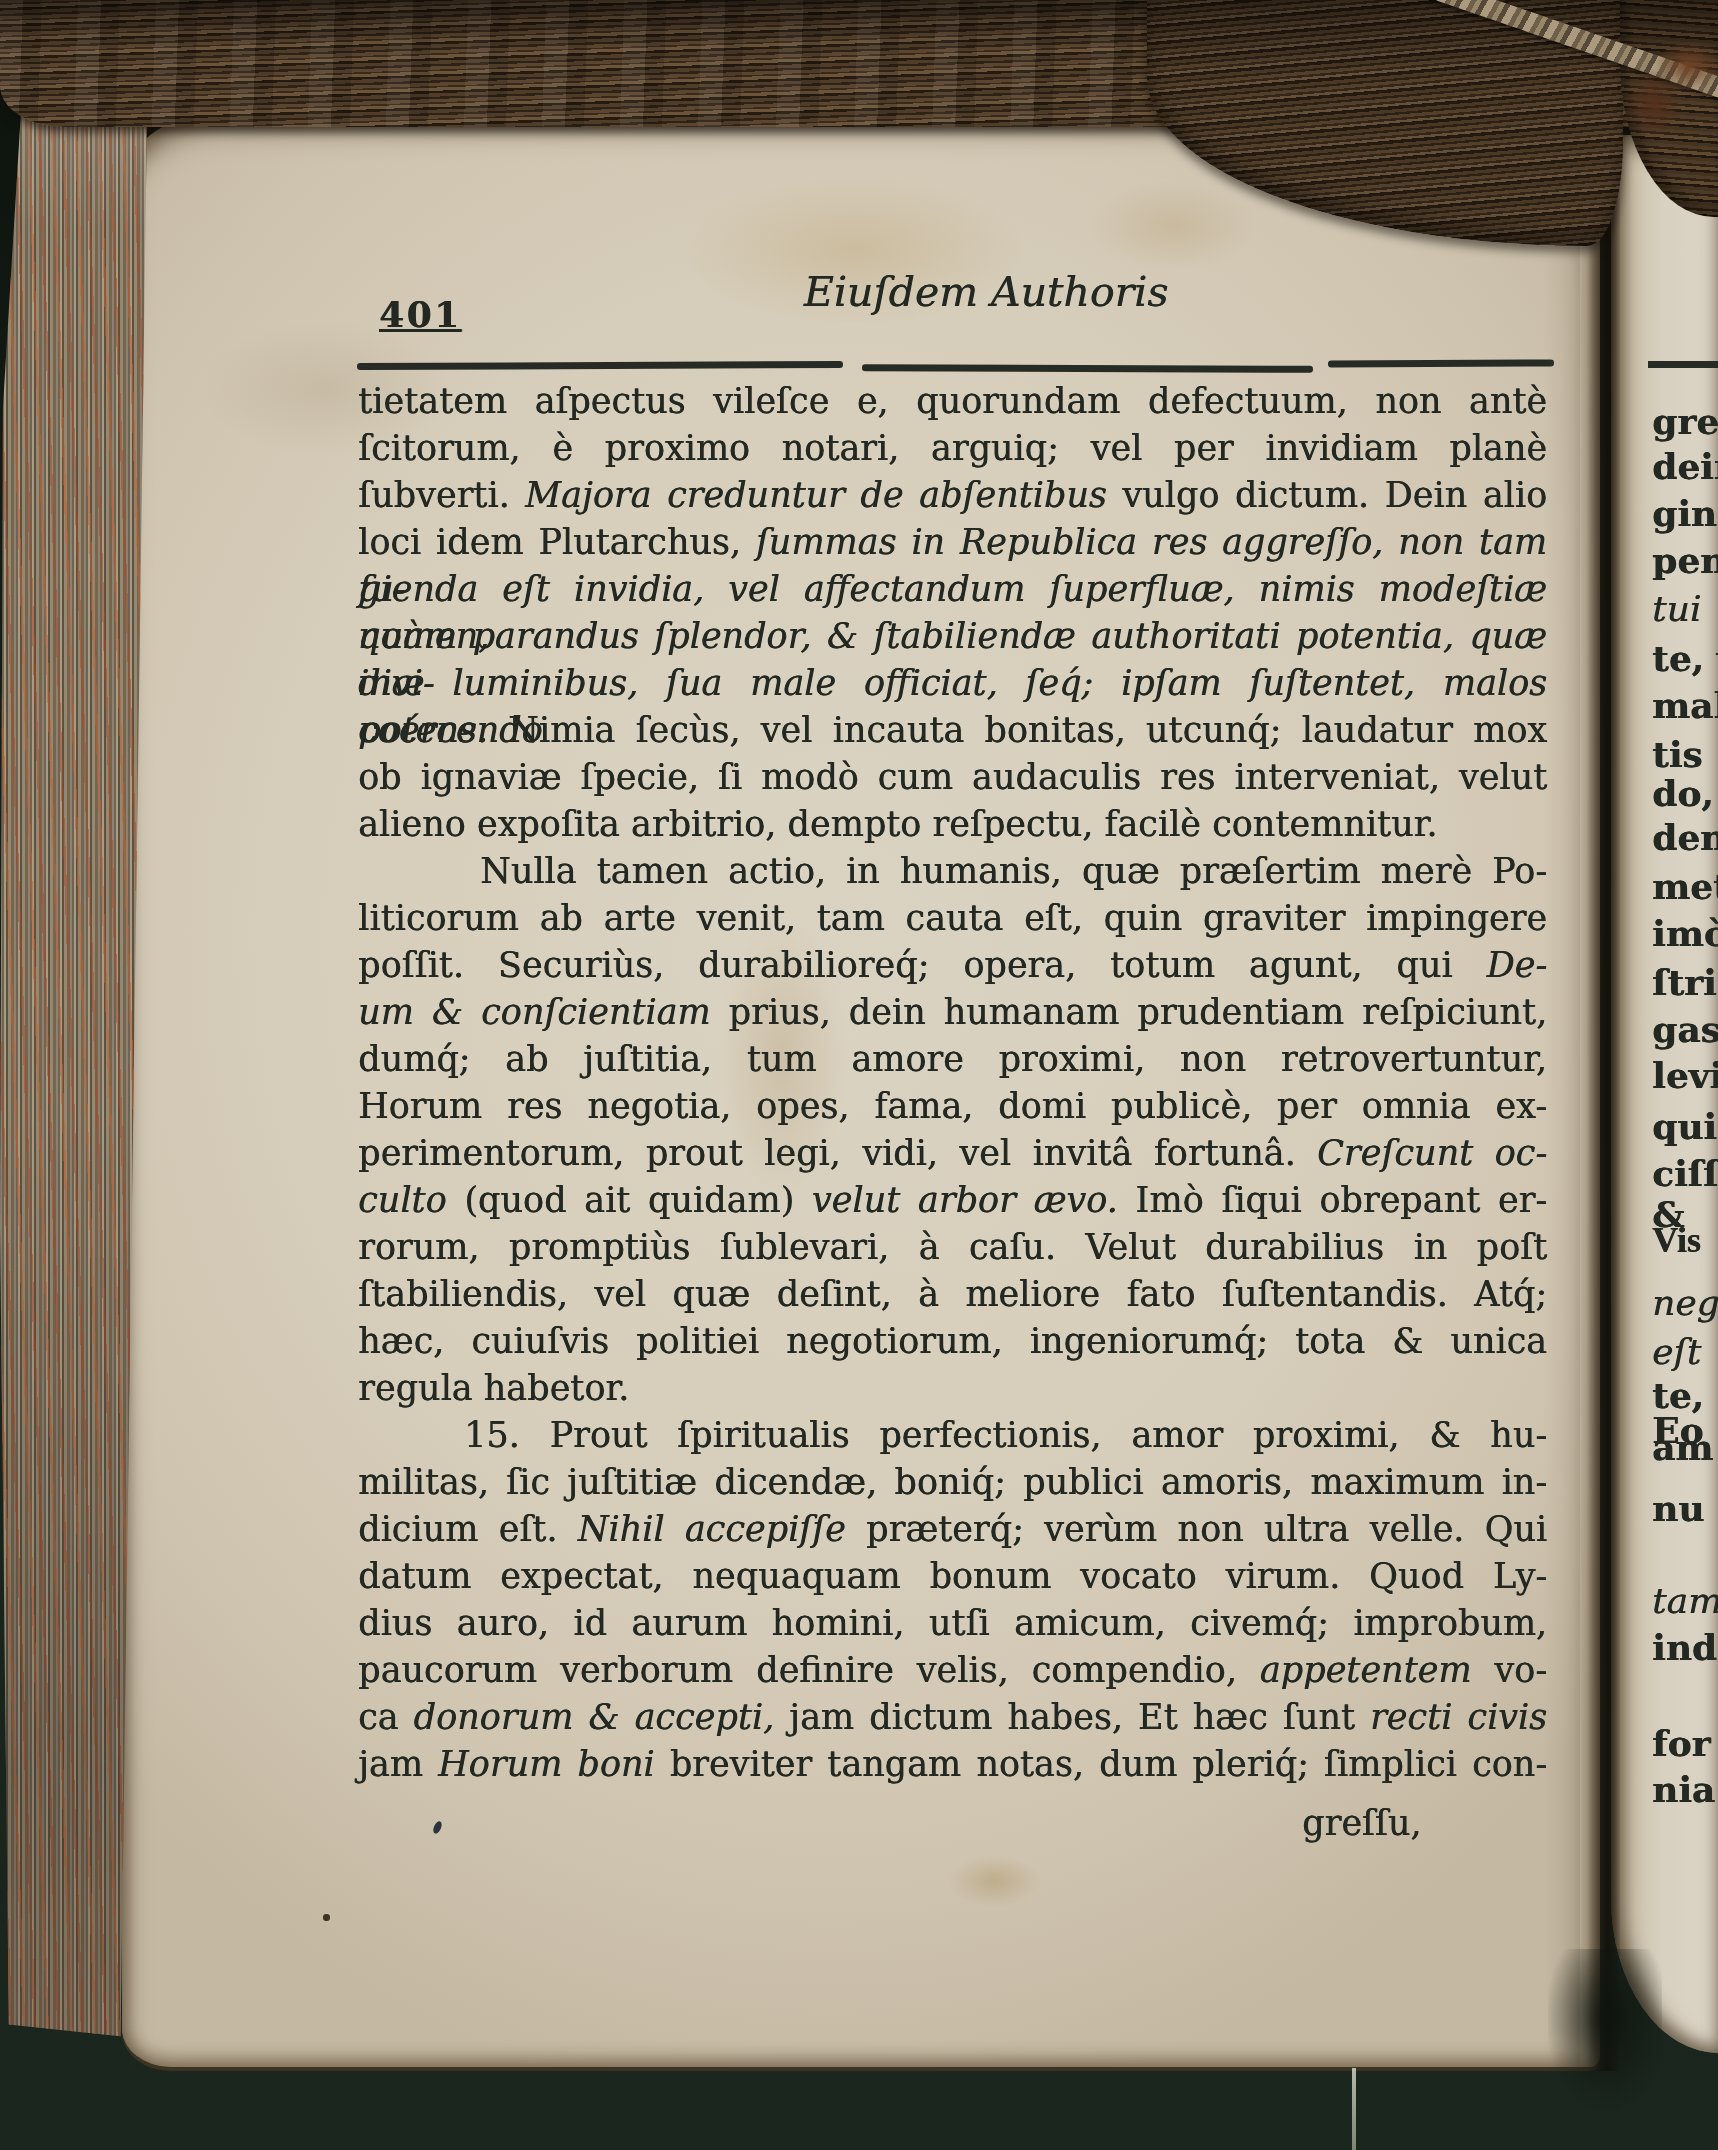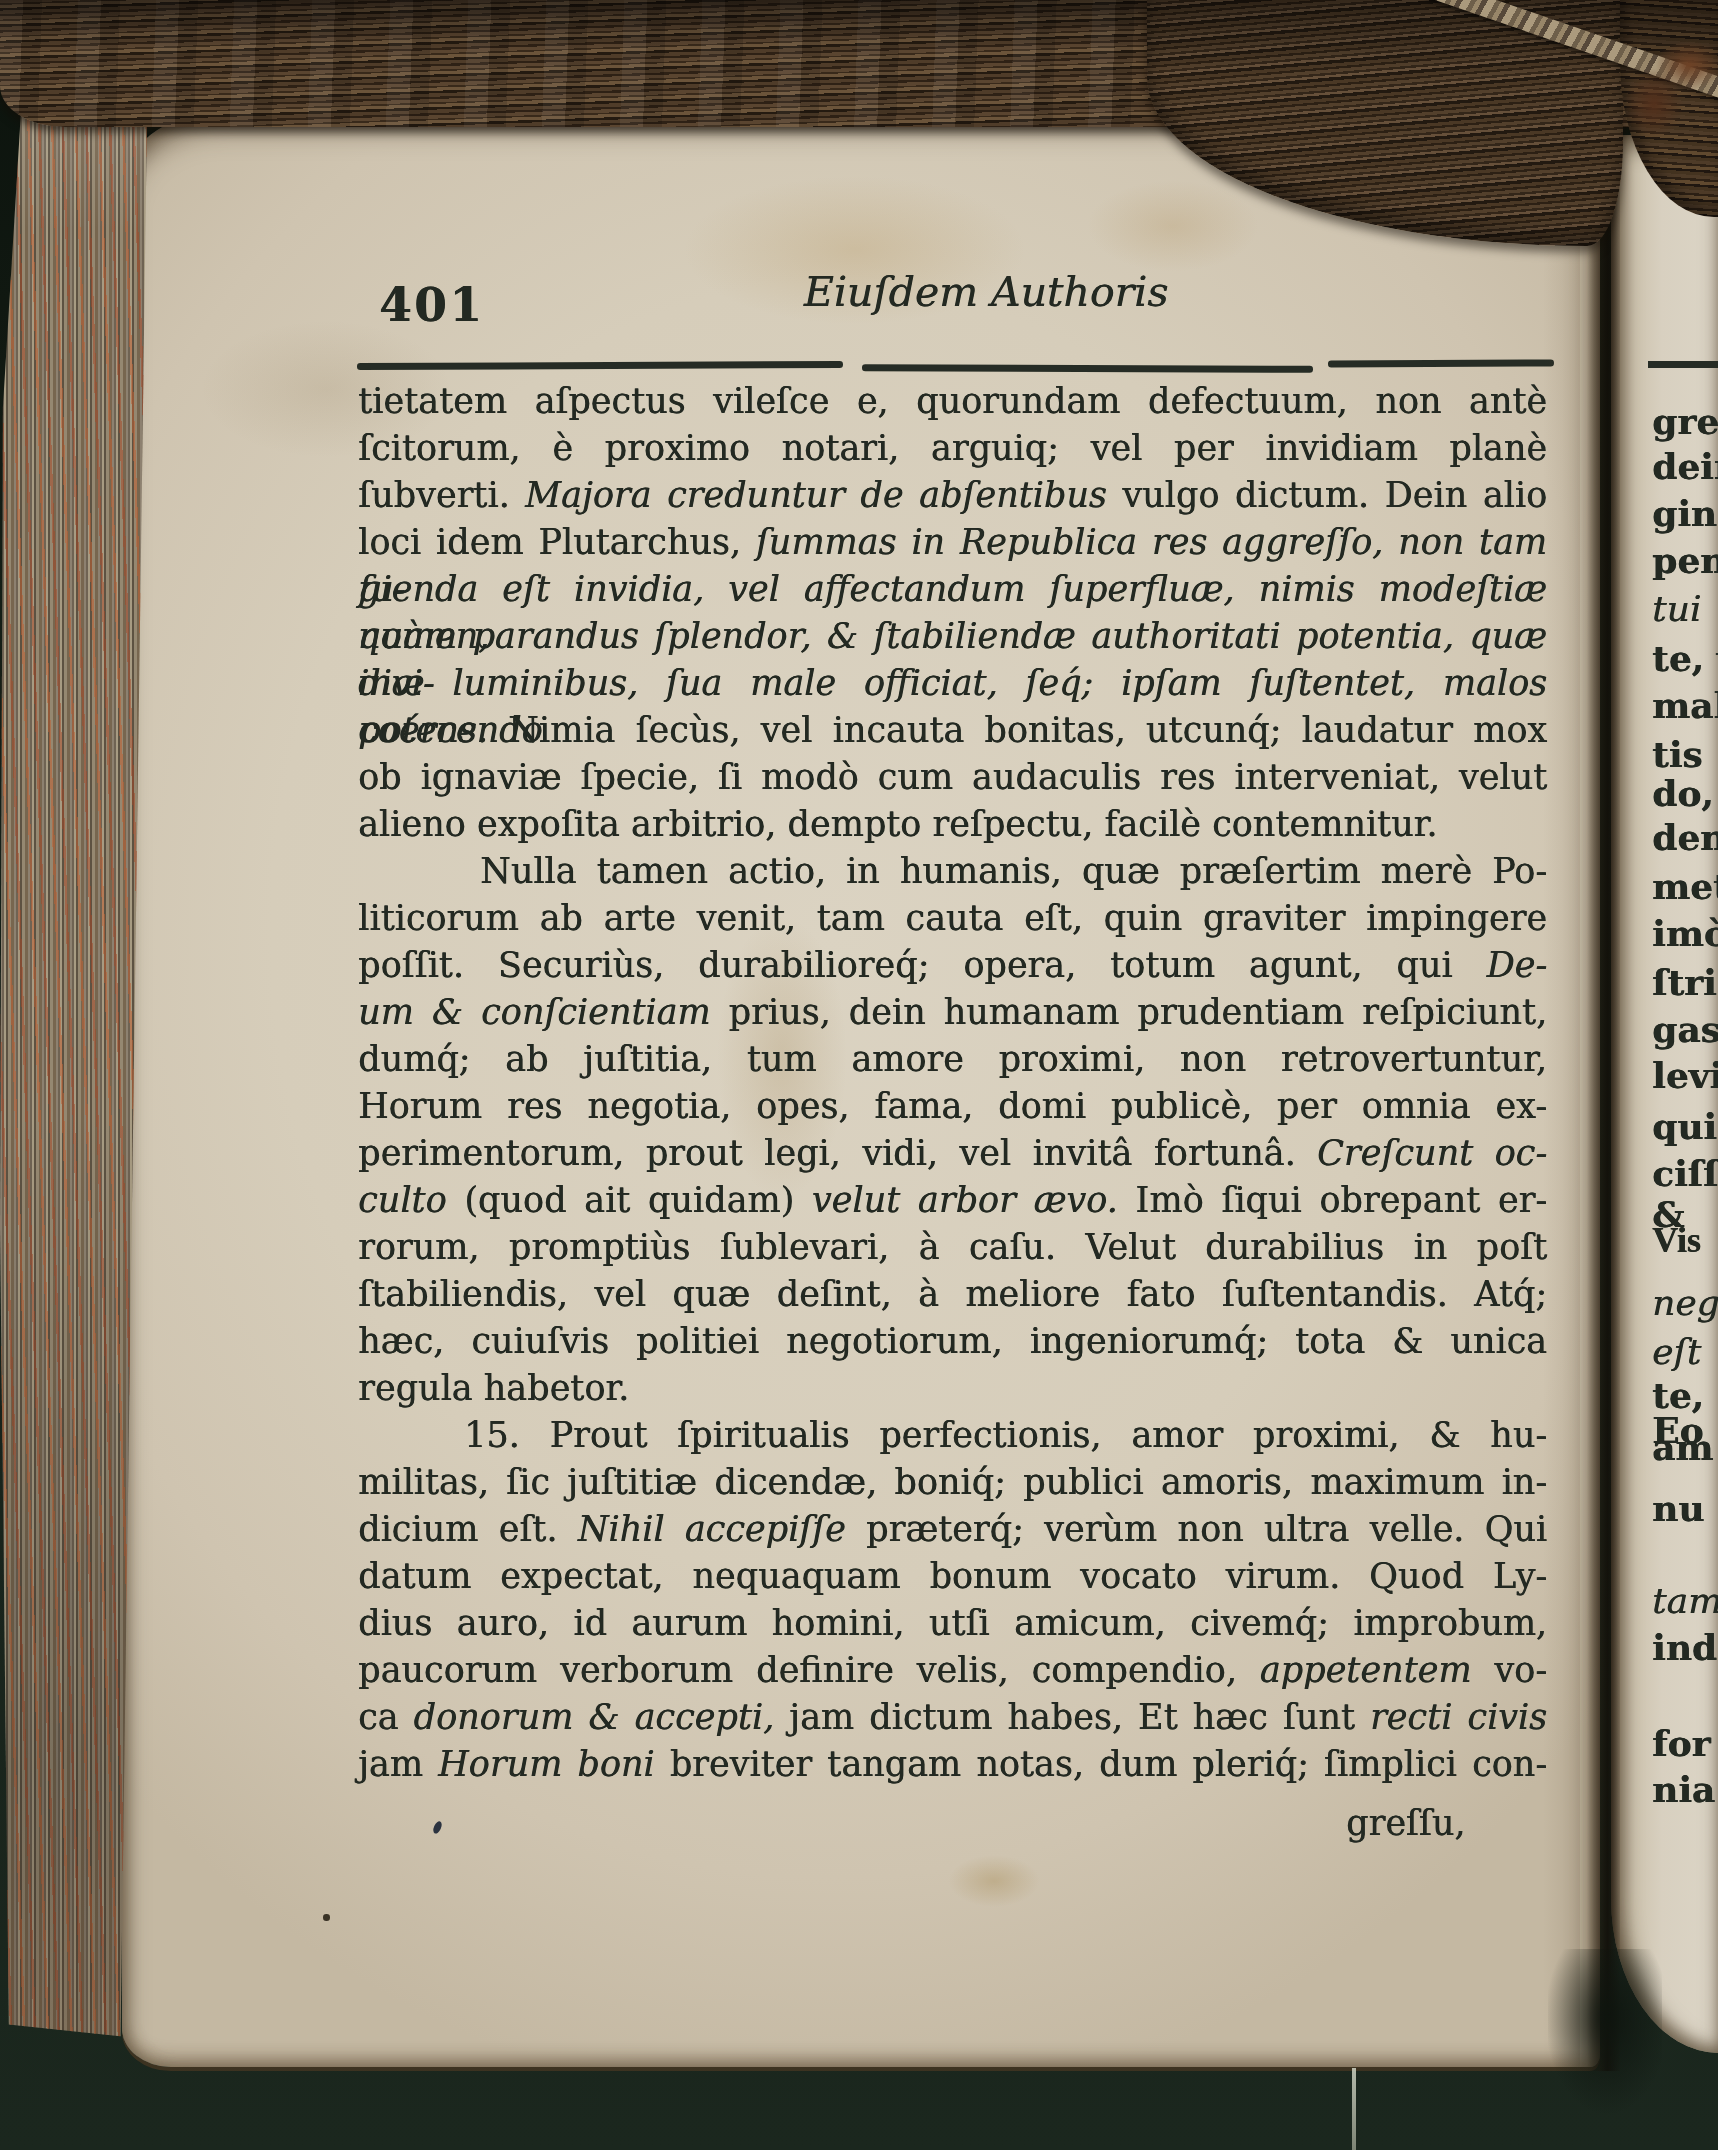--- a/index.html
+++ b/index.html
@@ -71,32 +71,32 @@
     box-shadow:inset 13px 0 18px rgba(60,45,26,.55), inset 0 14.7px 19.6px rgba(55,40,22,.5), inset 0 -8.1px 13px rgba(90,70,42,.3);}
   .gutter{position:absolute;left:1587px;top:122px;width:33px;height:1949px;
     background:linear-gradient(90deg, rgba(30,22,12,0) 0, rgba(33,24,13,.5) 38%, rgba(18,13,7,.78) 62%, rgba(30,22,12,.1) 100%);}
   .gutter-bottom{position:absolute;left:1548px;top:1949px;width:114px;height:202px;
     background:radial-gradient(ellipse 70% 62% at 52% 34%, rgba(14,20,14,.95), rgba(14,20,14,0) 78%);}
   .bottom-sliver{position:absolute;left:1352px;top:2068px;width:4.1px;height:83px;opacity:.85;
     background:linear-gradient(180deg,#cfd3c3,#8e9483);}
 
   
   .ink{color:#232922;text-shadow:0.5px 0 0 currentColor;}
-  .pageno{position:absolute;left:257px;top:165px;font-size:47px;font-weight:bold;letter-spacing:2.4px;}
+  .pageno{position:absolute;left:257px;top:181px;font-size:36px;font-weight:bold;letter-spacing:2.4px;text-decoration:underline;}
   .header-title{position:absolute;left:595px;top:156px;width:538px;text-align:center;
     font-style:italic;font-size:41px;}
   .rule{position:absolute;height:7.3px;background:#262c25;border-radius:3.3px;}
   .r1{left:235px;top:250px;width:486px;transform:rotate(-0.25deg);}
   .r2{left:740px;top:253px;width:451px;transform:rotate(0.2deg);}
   .r3{left:1206px;top:248px;width:226px;transform:rotate(-0.3deg);}
   .body{position:absolute;left:236px;top:266px;width:1189px;font-size:35px;}
   .line{height:47px;line-height:47px;}
   .line.j{text-align:justify;text-align-last:justify;}
   .it{font-style:italic;}
-  .catchword{position:absolute;left:1224px;top:1688px;font-size:35px;line-height:47px;}
+  .catchword{position:absolute;left:1180px;top:1688px;font-size:35px;line-height:47px;}
   .rrule{position:absolute;left:37px;top:226px;width:72px;height:7.3px;background:#262c25;}
   .frag{position:absolute;left:41px;font-size:36px;line-height:46px;font-weight:600;white-space:nowrap;}
   .frag.it{font-style:italic;font-weight:normal;}
   .speck{position:absolute;border-radius:50%;}
   .sp1{left:312px;top:1709px;width:7.3px;height:13px;background:#2b3340;transform:rotate(24deg);}
   .sp2{left:201px;top:1802px;width:6.5px;height:6.5px;background:#3a3326;}
 </style>
 </head>
 <body>
 

